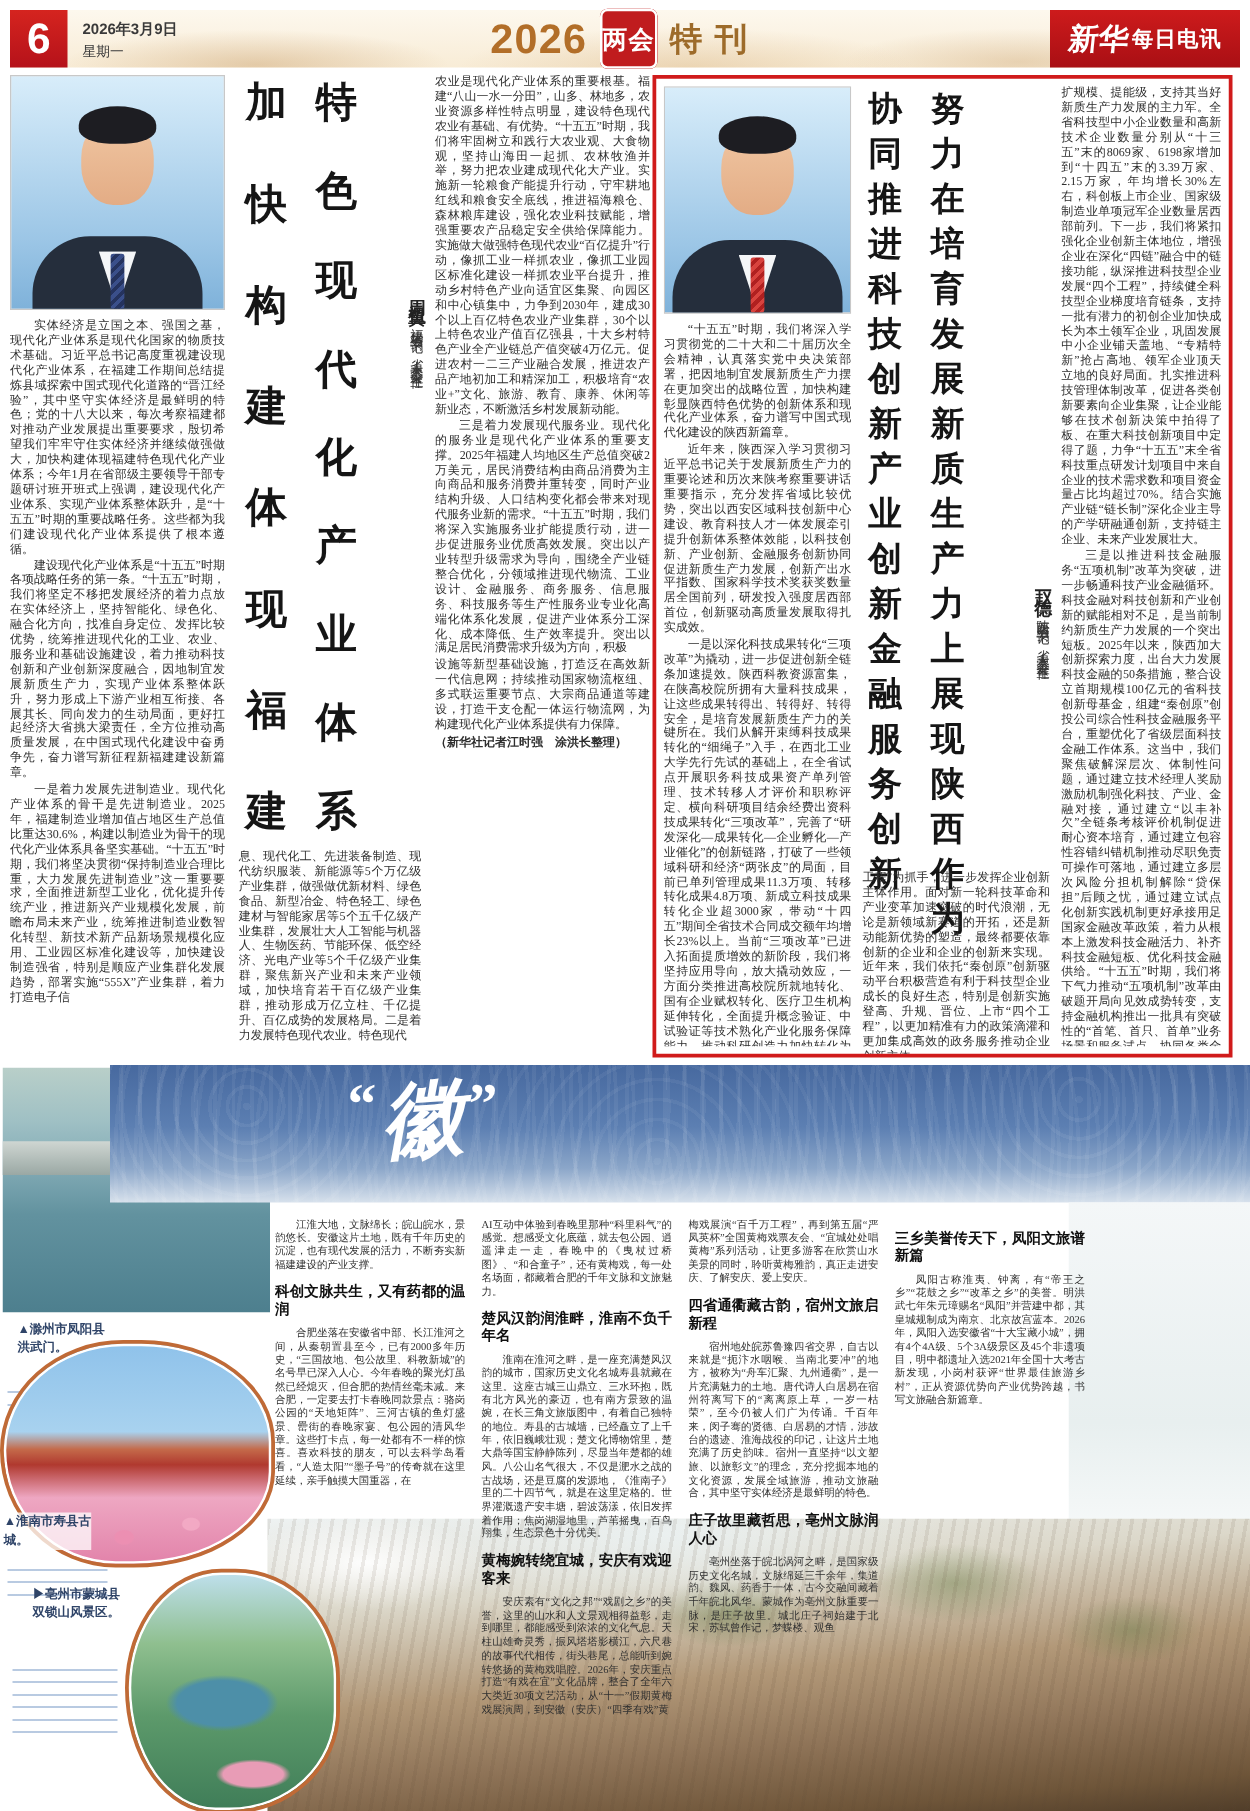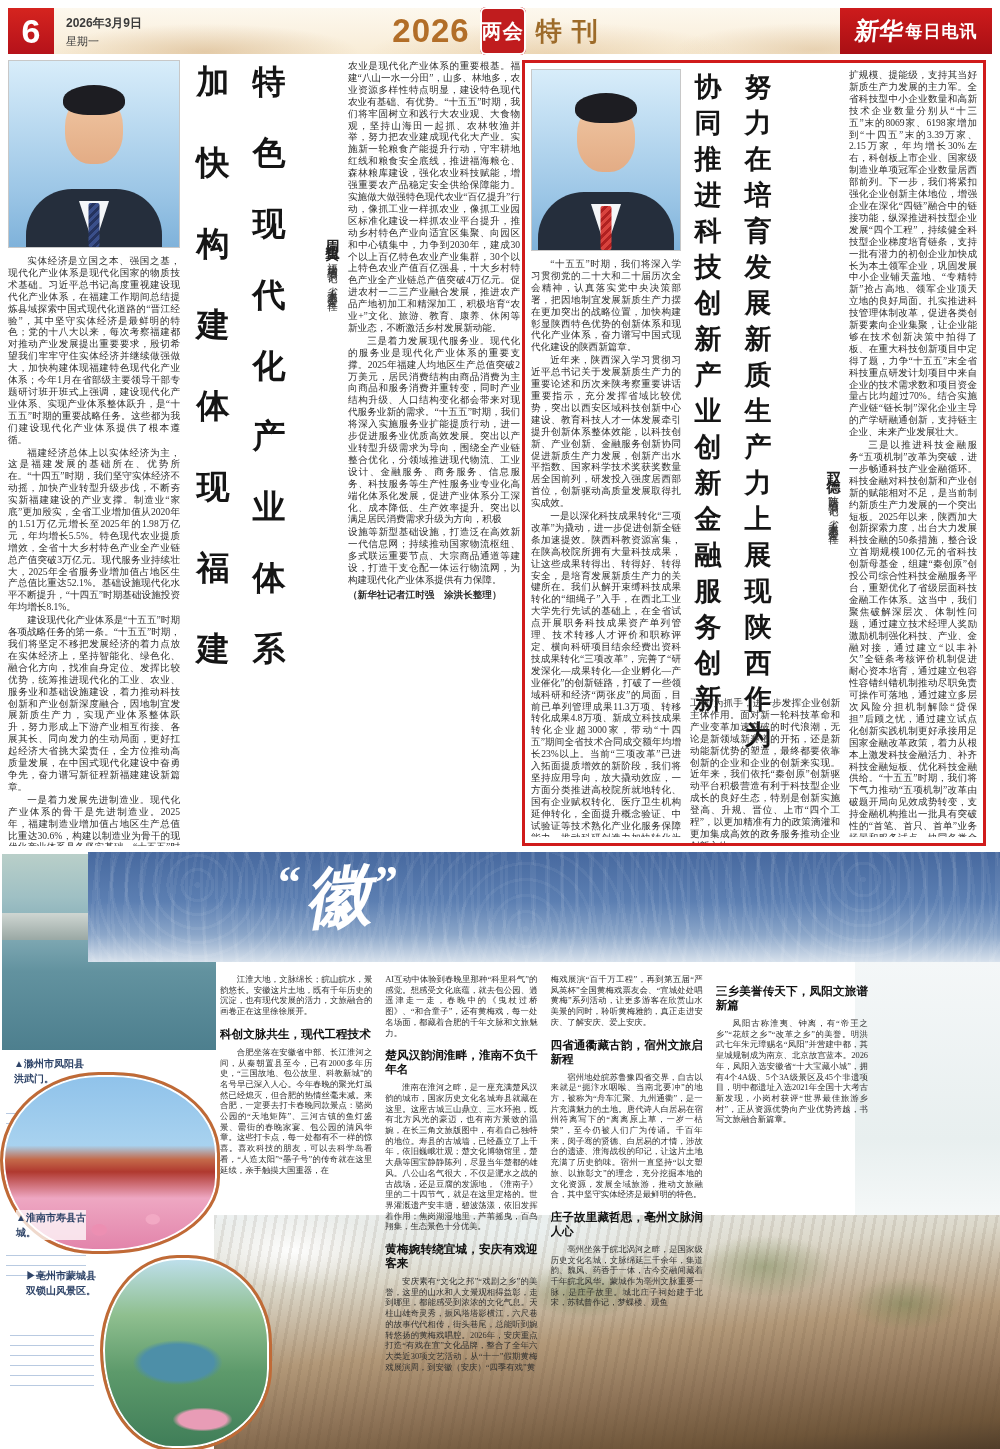--- a/index.html
+++ b/index.html
@@ -83,21 +83,21 @@
       radial-gradient(11px 8px at 70% 82%, #f2a9c4 60%, transparent 70%),
       radial-gradient(12px 9px at 90% 90%, #ec8fb2 60%, transparent 70%),
       linear-gradient(180deg,#8fc2ea 0%,#a8d2ef 40%,#c46a4a 48%,#b0392f 55%,#eea7c2 70%,#e283aa 100%);}
   .ph3{left:100px;top:1255px;width:166px;height:190px;
     background:
       radial-gradient(60px 30px at 45% 55%, #4d8fa8 60%, transparent 75%),
       radial-gradient(40px 16px at 60% 85%, #e89cb6 60%, transparent 75%),
       linear-gradient(180deg,#bfe0ee 0%,#8fbf8f 30%,#5d9a6b 60%,#3f7d58 100%);}
   .caption{position:absolute;color:#2f4468;font-weight:bold;font-size:10px;line-height:15px;font-family:"Liberation Sans",sans-serif;}
   .cap1{left:14px;top:1056px;width:78px;}
-  .cap2{left:16px;top:1210px;width:70px;background:rgba(255,255,255,.75);}
+  .cap2{left:3px;top:1210px;width:70px;background:rgba(255,255,255,.75);}
   .cap3{left:26px;top:1268px;width:78px;}
   .waves{position:absolute;height:34px;width:90px;opacity:.55;
     background:repeating-linear-gradient(180deg, transparent 0 5px, #7f9fc9 5px 6.5px, transparent 6.5px 10px);}
   .w1{left:6px;top:1108px;}
   .w2{left:6px;top:1250px;width:80px;}
   .w3{left:10px;top:1330px;width:84px;height:60px;}
   
   .mist-right{position:absolute;left:855px;top:962px;width:145px;height:320px;
     background:linear-gradient(180deg,#f4f7f8 0%,#e8efef 55%, rgba(230,238,238,0) 100%);}
   .mountain{position:absolute;left:214px;top:1215px;width:786px;height:234px;
@@ -143,21 +143,20 @@
     <div class="colnarrow bodytxt" style="flex:0 0 172px;">
       <div class="portrait" style="width:170px;height:186px;">
         <div class="p-head"></div>
         <div class="p-hair"></div>
         <div class="p-body"></div>
         <div class="p-shirt"></div>
         <div class="p-tie tie-blue"></div>
       </div>
       <div>
           <div class="para">实体经济是立国之本、强国之基，现代化产业体系是现代化国家的物质技术基础。习近平总书记高度重视建设现代化产业体系，在福建工作期间总结提炼县域探索中国式现代化道路的“晋江经验”，其中坚守实体经济是最鲜明的特色；党的十八大以来，每次考察福建都对推动产业发展提出重要要求，殷切希望我们牢牢守住实体经济并继续做强做大，加快构建体现福建特色现代化产业体系；今年1月在省部级主要领导干部专题研讨班开班式上强调，建设现代化产业体系、实现产业体系整体跃升，是“十五五”时期的重要战略任务。这些都为我们建设现代化产业体系提供了根本遵循。</div>
-          <div class="para">福建经济总体上以实体经济为主，这是福建发展的基础所在、优势所在。“十四五”时期，我们坚守实体经济不动摇，加快产业转型升级步伐，不断夯实新福建建设的产业支撑。制造业“家底”更加殷实，全省工业增加值从2020年的1.51万亿元增长至2025年的1.98万亿元，年均增长5.5%。特色现代农业提质增效，全省十大乡村特色产业全产业链总产值突破3万亿元。现代服务业持续壮大，2025年全省服务业增加值占地区生产总值比重达52.1%。基础设施现代化水平不断提升，“十四五”时期基础设施投资年均增长8.1%。</div>
           <div class="para">建设现代化产业体系是“十五五”时期各项战略任务的第一条。“十五五”时期，我们将坚定不移把发展经济的着力点放在实体经济上，坚持智能化、绿色化、融合化方向，找准自身定位、发挥比较优势，统筹推进现代化的工业、农业、服务业和基础设施建设，着力推动科技创新和产业创新深度融合，因地制宜发展新质生产力，实现产业体系整体跃升，努力形成上下游产业相互衔接、各展其长、同向发力的生动局面，更好扛起经济大省挑大梁责任，全方位推动高质量发展，在中国式现代化建设中奋勇争先，奋力谱写新征程新福建建设新篇章。</div>
           <div class="para">一是着力发展先进制造业。现代化产业体系的骨干是先进制造业。2025年，福建制造业增加值占地区生产总值比重达30.6%，构建以制造业为骨干的现代化产业体系具备坚实基础。“十五五”时期，我们将坚决贯彻“保持制造业合理比重，大力发展先进制造业”这一重要要求，全面推进新型工业化，优化提升传统产业，推进新兴产业规模化发展，前瞻布局未来产业，统筹推进制造业数智化转型、新技术新产品新场景规模化应用、工业园区标准化建设等，加快建设制造强省，特别是顺应产业集群化发展趋势，部署实施“555X”产业集群，着力打造电子信</div>
         </div>
     </div>
 
     <div class="midzone" style="flex:0 0 146px;">
       <div class="headblock" style="height:612px;">
         <div class="vcol vcolL-1">
             <span>加</span>
             <span>快</span>
@@ -177,20 +176,23 @@
             <span>产</span>
             <span>业</span>
             <span>体</span>
             <span>系</span>
           </div>
       </div>
       <div class="byline-v" style="right:-4px;top:168px;height:400px;">
         <span class="bn">周祖翼</span>
         <span class="ba">（福建省委书记、省人大常委会主任）</span>
       </div>
+      <div class="midtext bodytxt">
+          <div class="para cont">息、现代化工、先进装备制造、现代纺织服装、新能源等5个万亿级产业集群，做强做优新材料、绿色食品、新型冶金、特色轻工、绿色建材与智能家居等5个五千亿级产业集群，发展壮大人工智能与机器人、生物医药、节能环保、低空经济、光电产业等5个千亿级产业集群，聚焦新兴产业和未来产业领域，加快培育若干百亿级产业集群，推动形成万亿立柱、千亿提升、百亿成势的发展格局。二是着力发展特色现代农业。特色现代</div>
+        </div>
     </div>
 
     <div class="colnarrow bodytxt" style="flex:1 1 auto;">
       <div>
           <div class="para cont">农业是现代化产业体系的重要根基。福建“八山一水一分田”，山多、林地多，农业资源多样性特点明显，建设特色现代农业有基础、有优势。“十五五”时期，我们将牢固树立和践行大农业观、大食物观，坚持山海田一起抓、农林牧渔并举，努力把农业建成现代化大产业。实施新一轮粮食产能提升行动，守牢耕地红线和粮食安全底线，推进福海粮仓、森林粮库建设，强化农业科技赋能，增强重要农产品稳定安全供给保障能力。实施做大做强特色现代农业“百亿提升”行动，像抓工业一样抓农业，像抓工业园区标准化建设一样抓农业平台提升，推动乡村特色产业向适宜区集聚、向园区和中心镇集中，力争到2030年，建成30个以上百亿特色农业产业集群，30个以上特色农业产值百亿强县，十大乡村特色产业全产业链总产值突破4万亿元。促进农村一二三产业融合发展，推进农产品产地初加工和精深加工，积极培育“农业+”文化、旅游、教育、康养、休闲等新业态，不断激活乡村发展新动能。</div>
           <div class="para">三是着力发展现代服务业。现代化的服务业是现代化产业体系的重要支撑。2025年福建人均地区生产总值突破2万美元，居民消费结构由商品消费为主向商品和服务消费并重转变，同时产业结构升级、人口结构变化都会带来对现代服务业新的需求。“十五五”时期，我们将深入实施服务业扩能提质行动，进一步促进服务业优质高效发展。突出以产业转型升级需求为导向，围绕全产业链整合优化，分领域推进现代物流、工业设计、金融服务、商务服务、信息服务、科技服务等生产性服务业专业化高端化体系化发展，促进产业体系分工深化、成本降低、生产效率提升。突出以满足居民消费需求升级为方向，积极</div>
           <div class="para cont">设施等新型基础设施，打造泛在高效新一代信息网；持续推动国家物流枢纽、多式联运重要节点、大宗商品通道等建设，打造干支仓配一体运行物流网，为构建现代化产业体系提供有力保障。</div>
         </div>
       <div class="credit">（新华社记者江时强　涂洪长整理）</div>
     </div>
@@ -297,22 +299,22 @@
 <div class="waves w3"></div>
 
 <div class="caption cap1">▲滁州市凤阳县洪武门。</div>
 <div class="photo ph2 cloudframe"></div>
 <div class="caption cap2">▲淮南市寿县古城。</div>
 <div class="caption cap3">▶亳州市蒙城县双锁山风景区。</div>
 <div class="photo ph3 cloudframe"></div>
 
 <div class="feature-text">
   <div class="fcol">
-      <div class="para">江淮大地，文脉绵长；皖山皖水，景韵悠长。安徽这片土地，既有千年历史的沉淀，也有现代发展的活力，文旅融合的画卷正在这里徐徐展开。</div>
-      <div class="subhead">科创文脉共生，现代工程技术</div>
+      <div class="para">江淮大地，文脉绵长；皖山皖水，景韵悠长。安徽这片土地，既有千年历史的沉淀，也有现代发展的活力，不断夯实新福建建设的产业支撑。</div>
+      <div class="subhead">科创文脉共生，又有药都的温润</div>
       <div class="para">合肥坐落在安徽省中部、长江淮河之间，从秦朝置县至今，已有2000多年历史，“三国故地、包公故里、科教新城”的名号早已深入人心。今年春晚的聚光灯虽然已经熄灭，但合肥的热情丝毫未减。来合肥，一定要去打卡春晚同款景点：骆岗公园的“天地矩阵”、三河古镇的鱼灯盛景、罍街的春晚家宴、包公园的清风华章。这些打卡点，每一处都有不一样的惊喜。喜欢科技的朋友，可以去科学岛看看，“人造太阳”“墨子号”的传奇就在这里延续，亲手触摸大国重器，在</div>
     </div>
   <div class="fcol">
       <div class="para cont">AI互动中体验到春晚里那种“科里科气”的感觉。想感受文化底蕴，就去包公园、逍遥津走一走，春晚中的《曳杖过桥图》、“和合童子”，还有黄梅戏，每一处名场面，都藏着合肥的千年文脉和文旅魅力。</div>
       <div class="subhead">楚风汉韵润淮畔，淮南不负千年名</div>
       <div class="para">淮南在淮河之畔，是一座充满楚风汉韵的城市，国家历史文化名城寿县就藏在这里。这座古城三山鼎立、三水环抱，既有北方风光的豪迈，也有南方景致的温婉，在长三角文旅版图中，有着自己独特的地位。寿县的古城墙，已经矗立了上千年，依旧巍峨壮观；楚文化博物馆里，楚大鼎等国宝静静陈列，尽显当年楚都的雄风。八公山名气很大，不仅是淝水之战的古战场，还是豆腐的发源地，《淮南子》里的二十四节气，就是在这里定格的。世界灌溉遗产安丰塘，碧波荡漾，依旧发挥着作用；焦岗湖湿地里，芦苇摇曳，百鸟翔集，生态景色十分优美。</div>
       <div class="subhead">黄梅婉转绕宜城，安庆有戏迎客来</div>
       <div class="para">安庆素有“文化之邦”“戏剧之乡”的美誉，这里的山水和人文景观相得益彰，走到哪里，都能感受到浓浓的文化气息。天柱山雄奇灵秀，振风塔塔影横江，六尺巷的故事代代相传，街头巷尾，总能听到婉转悠扬的黄梅戏唱腔。2026年，安庆重点打造“有戏在宜”文化品牌，整合了全年六大类近30项文艺活动，从“十一”假期黄梅戏展演周，到安徽（安庆）“四季有戏”黄</div>
     </div>
   <div class="fcol">

